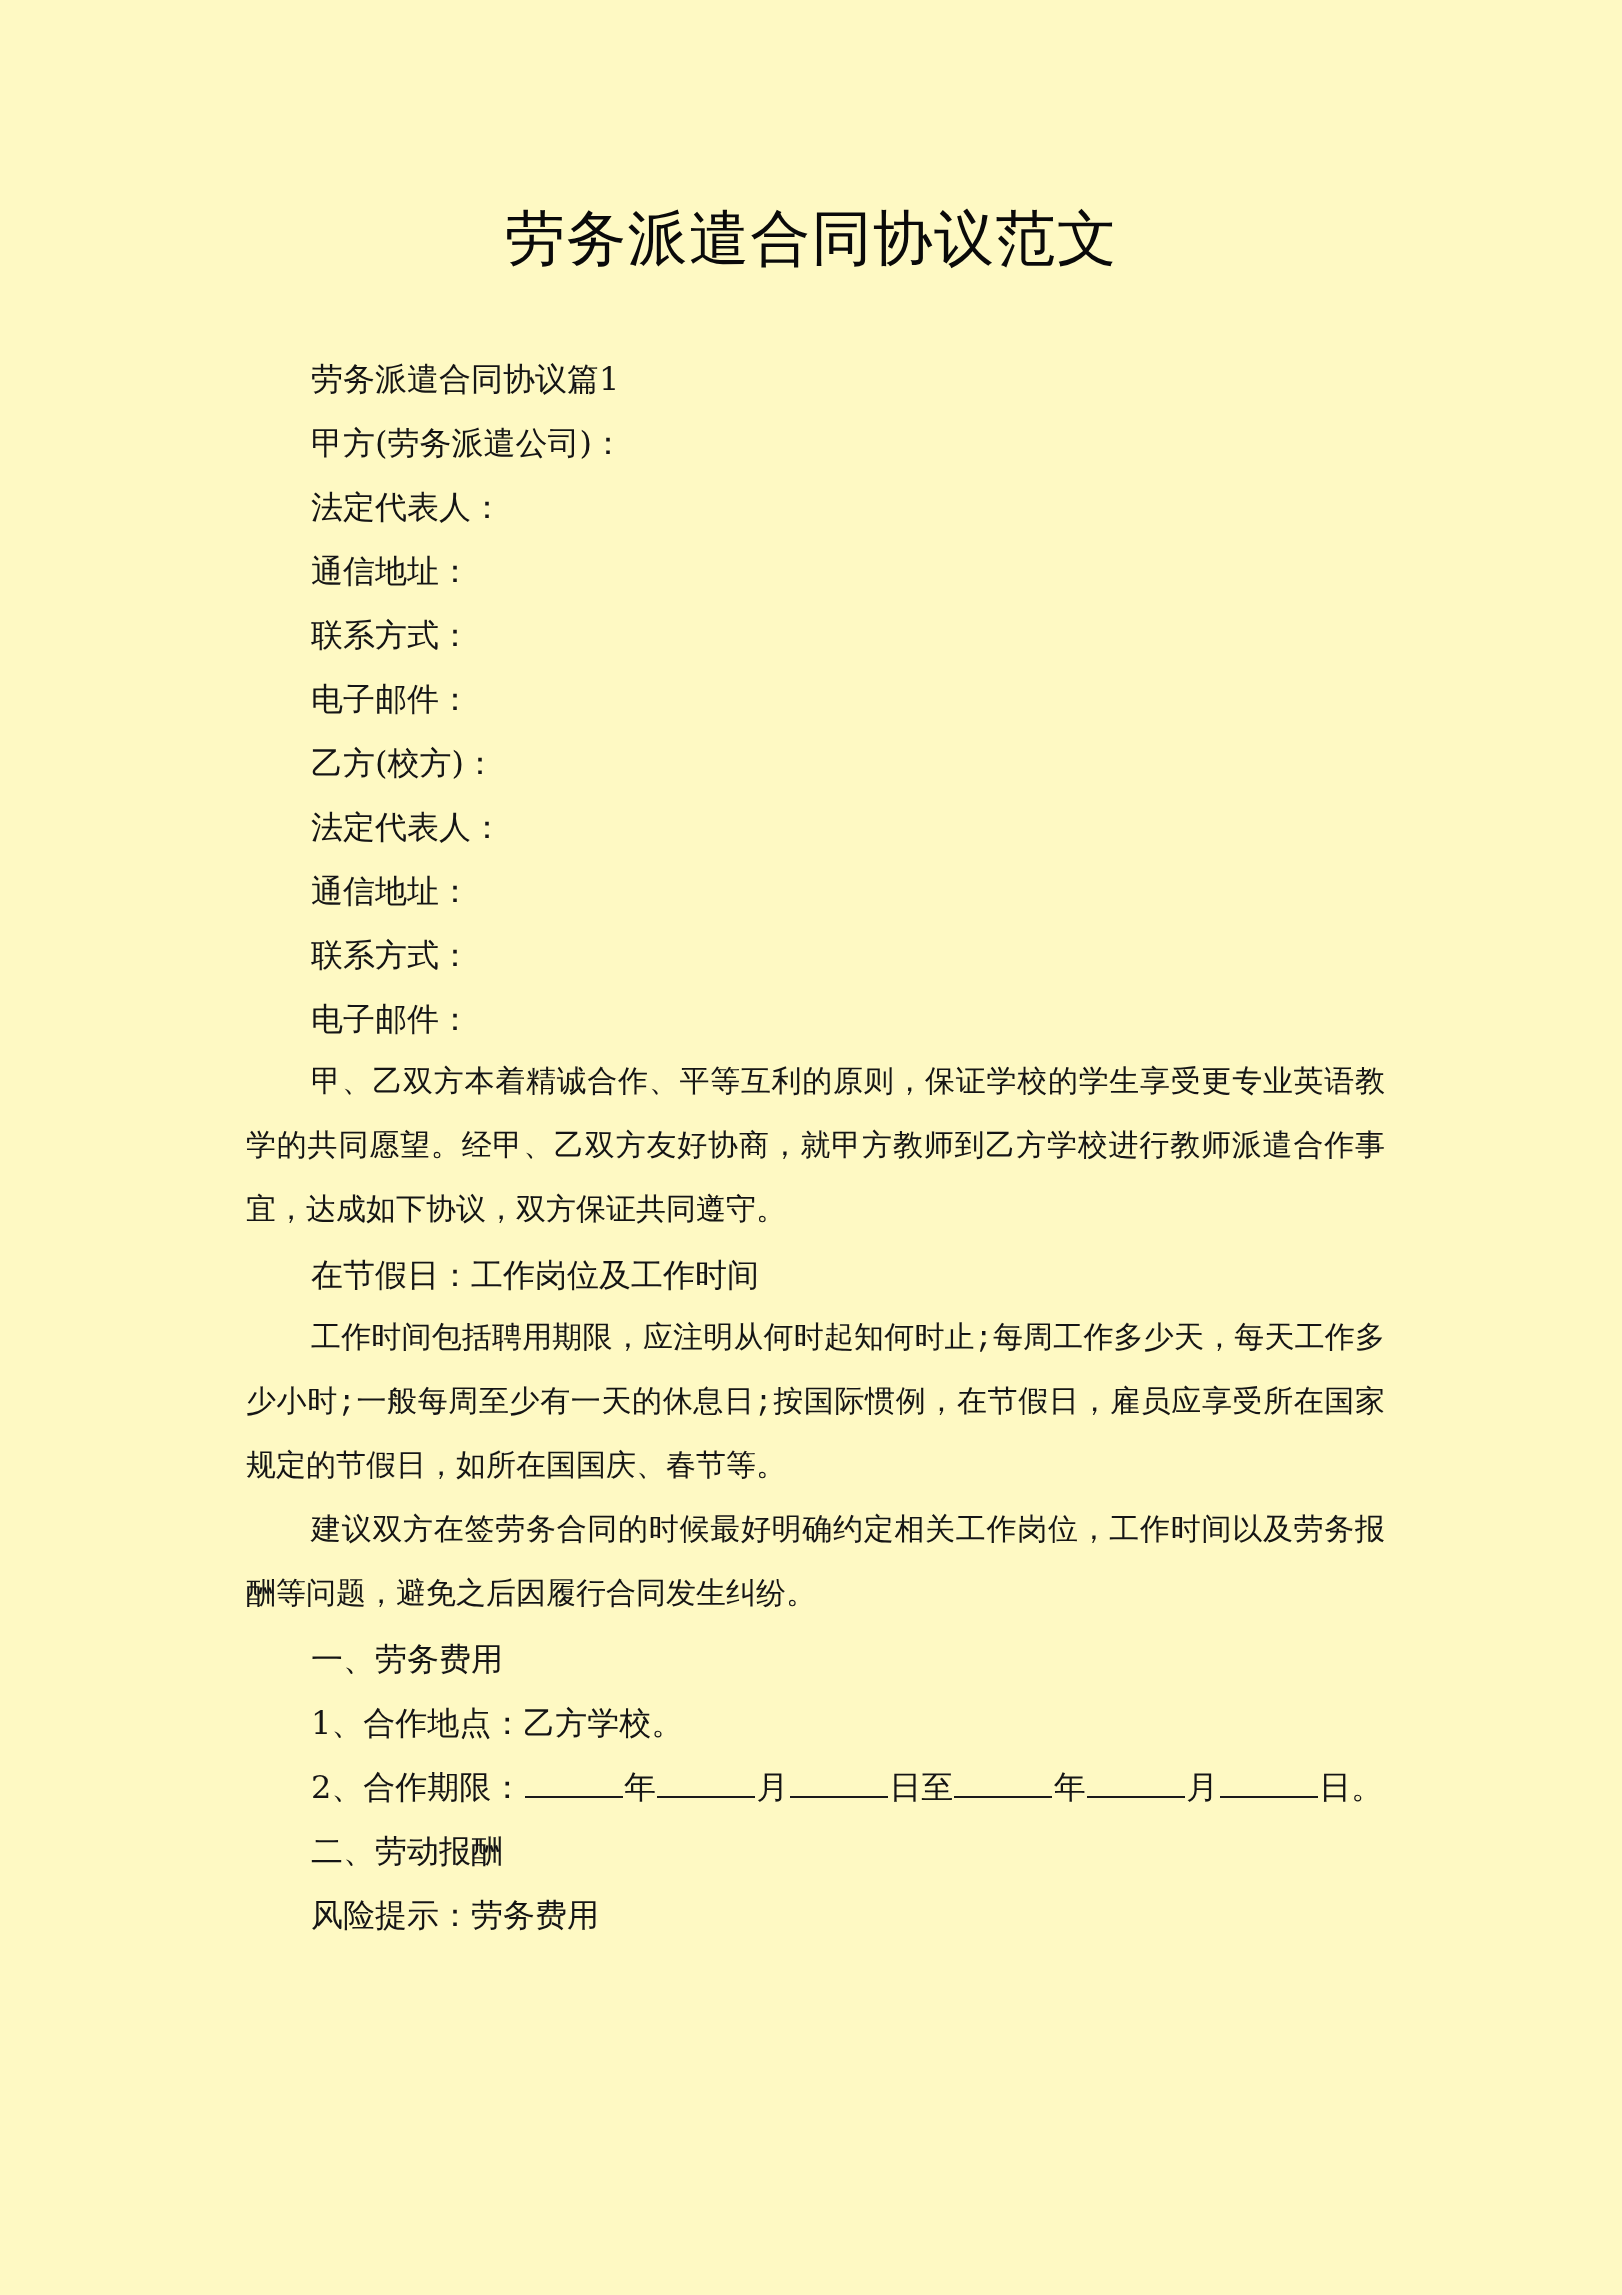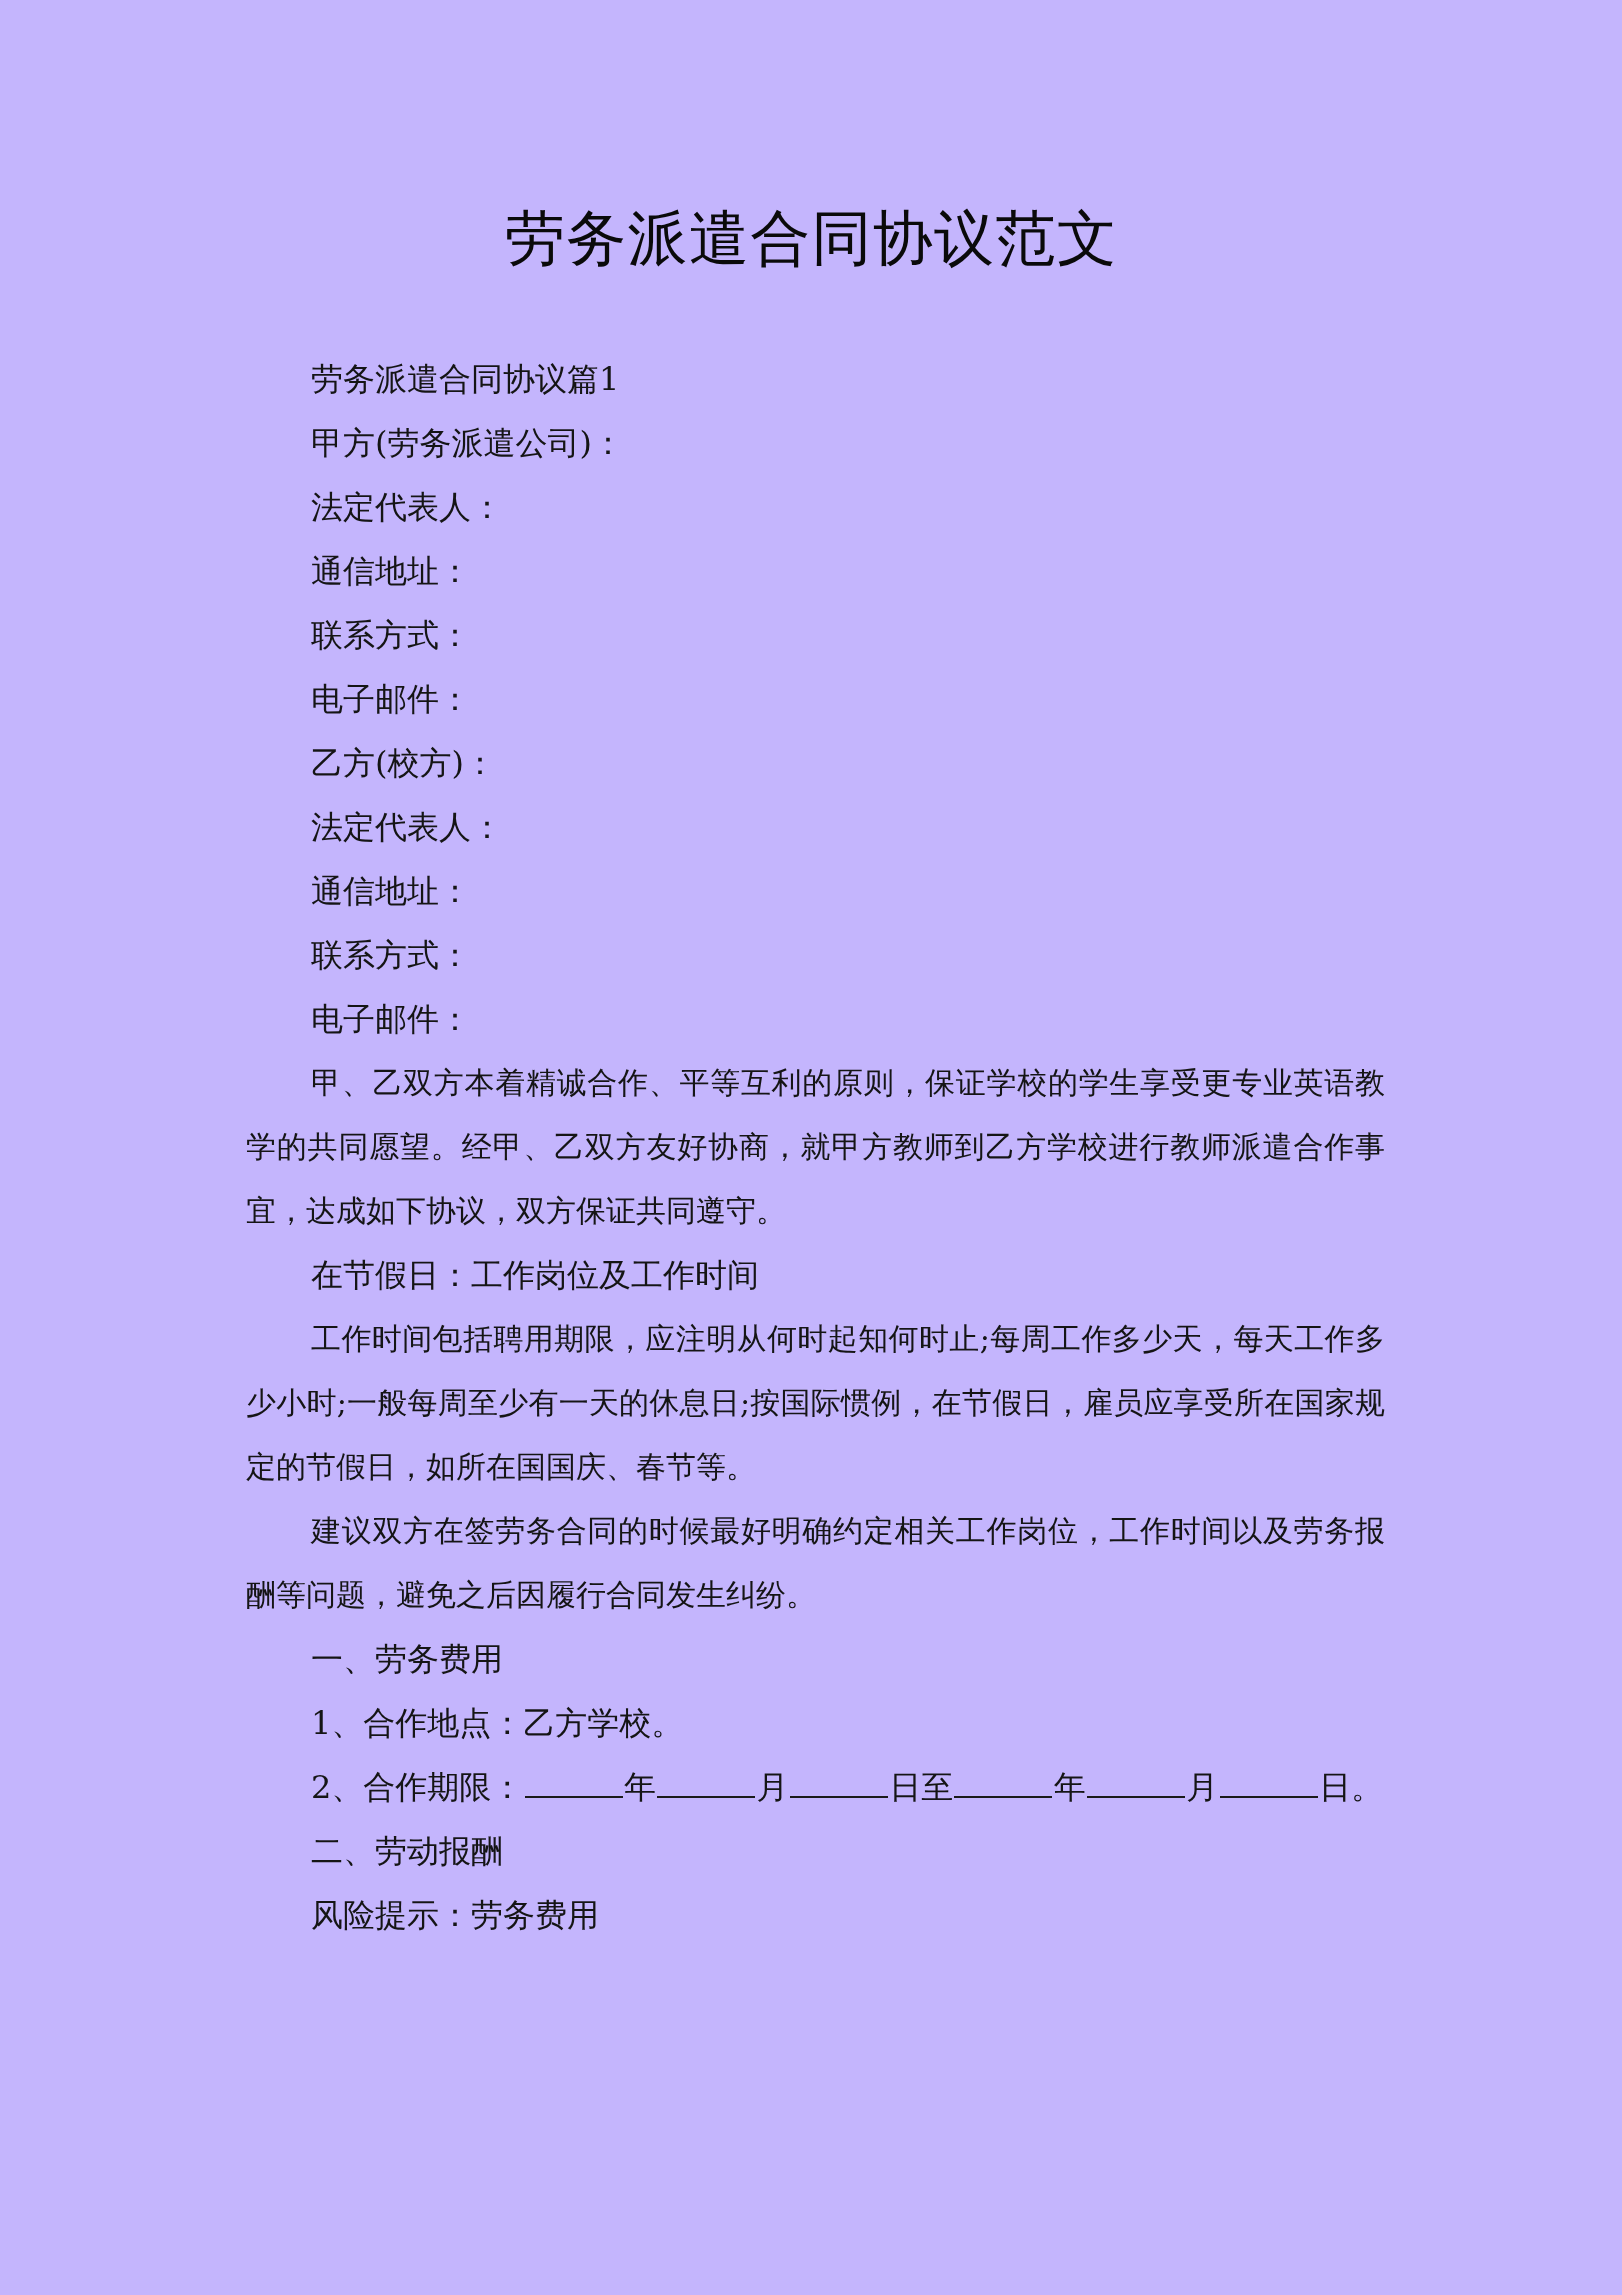--- a/index.html
+++ b/index.html
@@ -14,21 +14,21 @@
       overflow: hidden;
       font-family: "DejaVu Serif", "Liberation Serif", serif;
       color: #111;
     }
     .page {
       position: absolute;
       left: 0;
       top: 0;
       width: 1623px;
       height: 2295px;
-      background: #c4b5fd;
+      background: #fef9c3;
     }
     .title {
       position: absolute;
       top: 196px;
       left: 0;
       width: 1623px;
       text-align: center;
       font-size: 60px;
       line-height: 85px;
       letter-spacing: 1.3px;
@@ -51,20 +51,21 @@
       padding-left: 65px;
     }
     .para {
       font-size: 30px;
       line-height: 64px;
       color: #151515;
       text-indent: 65px;
       text-align: justify;
       text-align-last: left;
       margin: 0;
+      font-family: Liberation Mono, monospace;
     }
     .blank {
       display: inline-block;
       width: 98px;
       border-bottom: 2px solid #1a1a1a;
       height: 26px;
       vertical-align: baseline;
       margin: 0 1.3px;
     }
   </style>

